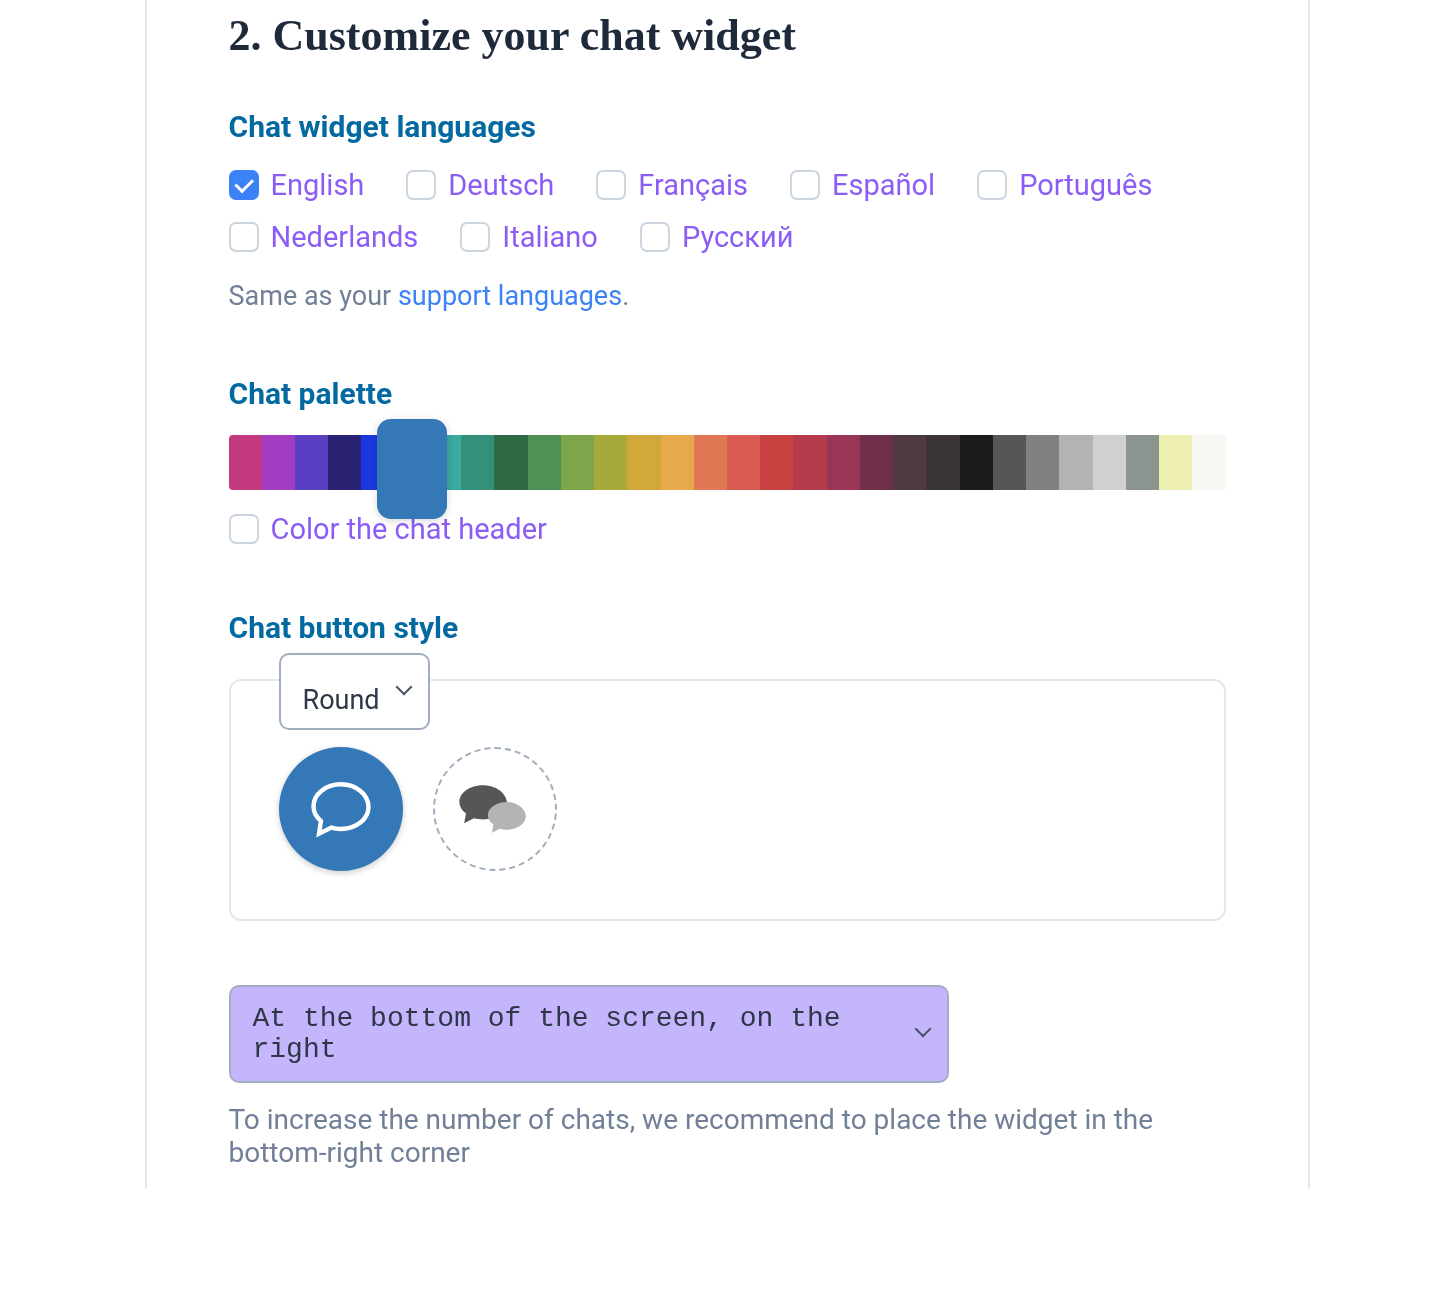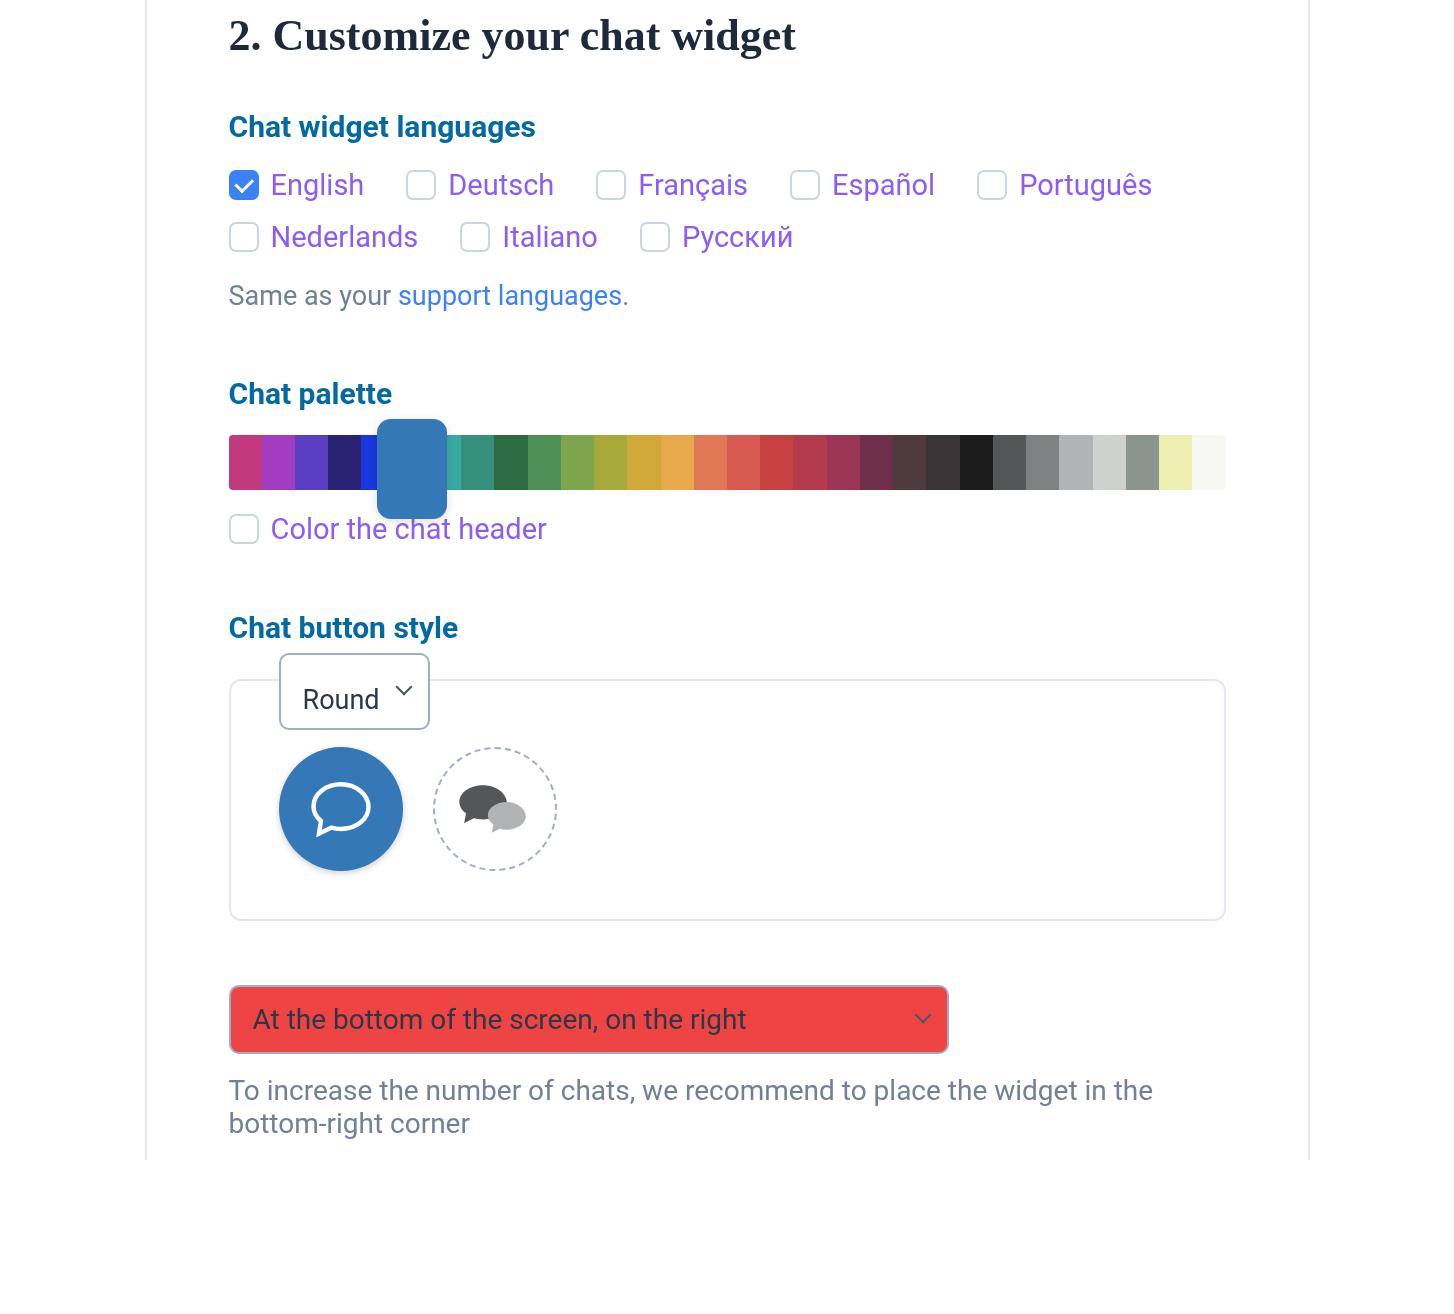--- a/index.html
+++ b/index.html
@@ -180,30 +180,31 @@
 .icon-option.active {
   background: #3578b8;
   box-shadow: 0 2px 6px rgba(0,0,0,0.2);
 }
 .icon-option.inactive {
   border: 2px dashed #a0aec0;
   background: #fff;
 }
 .position-select {
   width: 720px;
-  background: #ef4444;
+  background: #c4b5fd;
   border: 2px solid #a0aec0;
   border-radius: 10px;
   padding: 16px 52px 16px 22px;
   font-size: 28px;
   color: #2d3748;
   cursor: pointer;
   position: relative;
   display: flex;
   align-items: center;
+  font-family: Liberation Mono, monospace;
 }
 .position-helper {
   font-size: 28px;
   color: #718096;
   margin-top: 20px;
 }
 </style>
 </head>
 <body>
 

